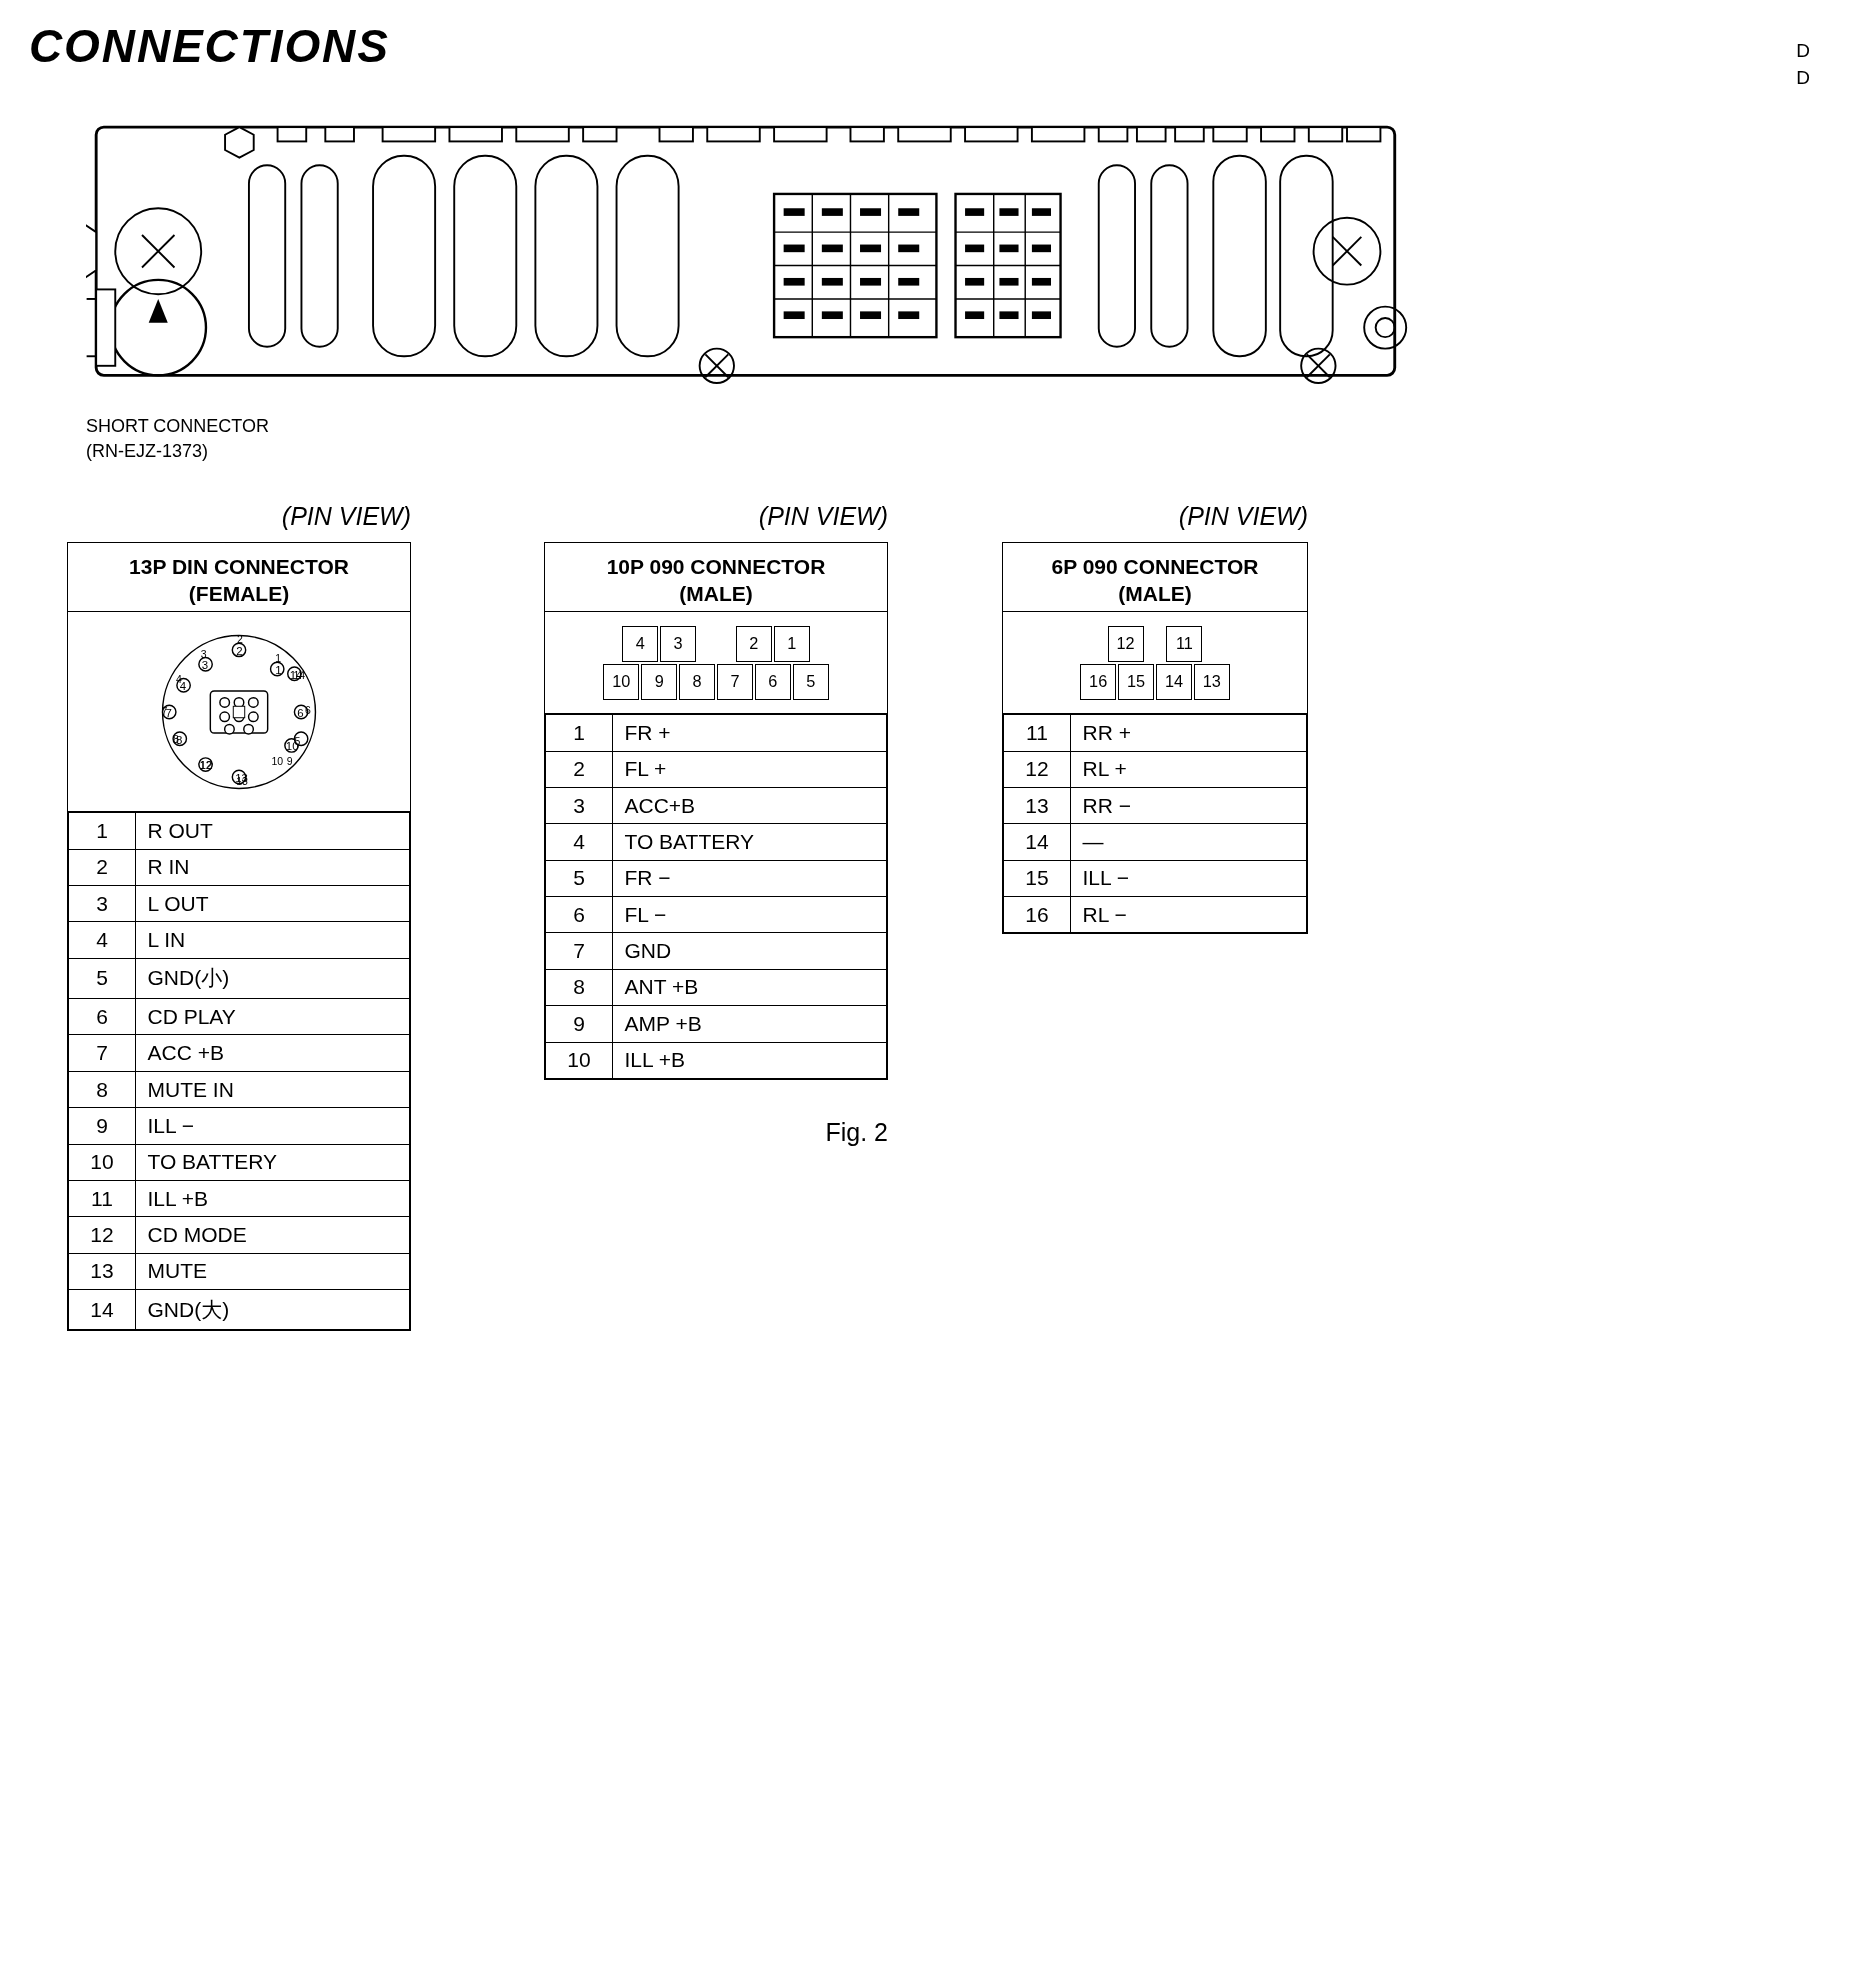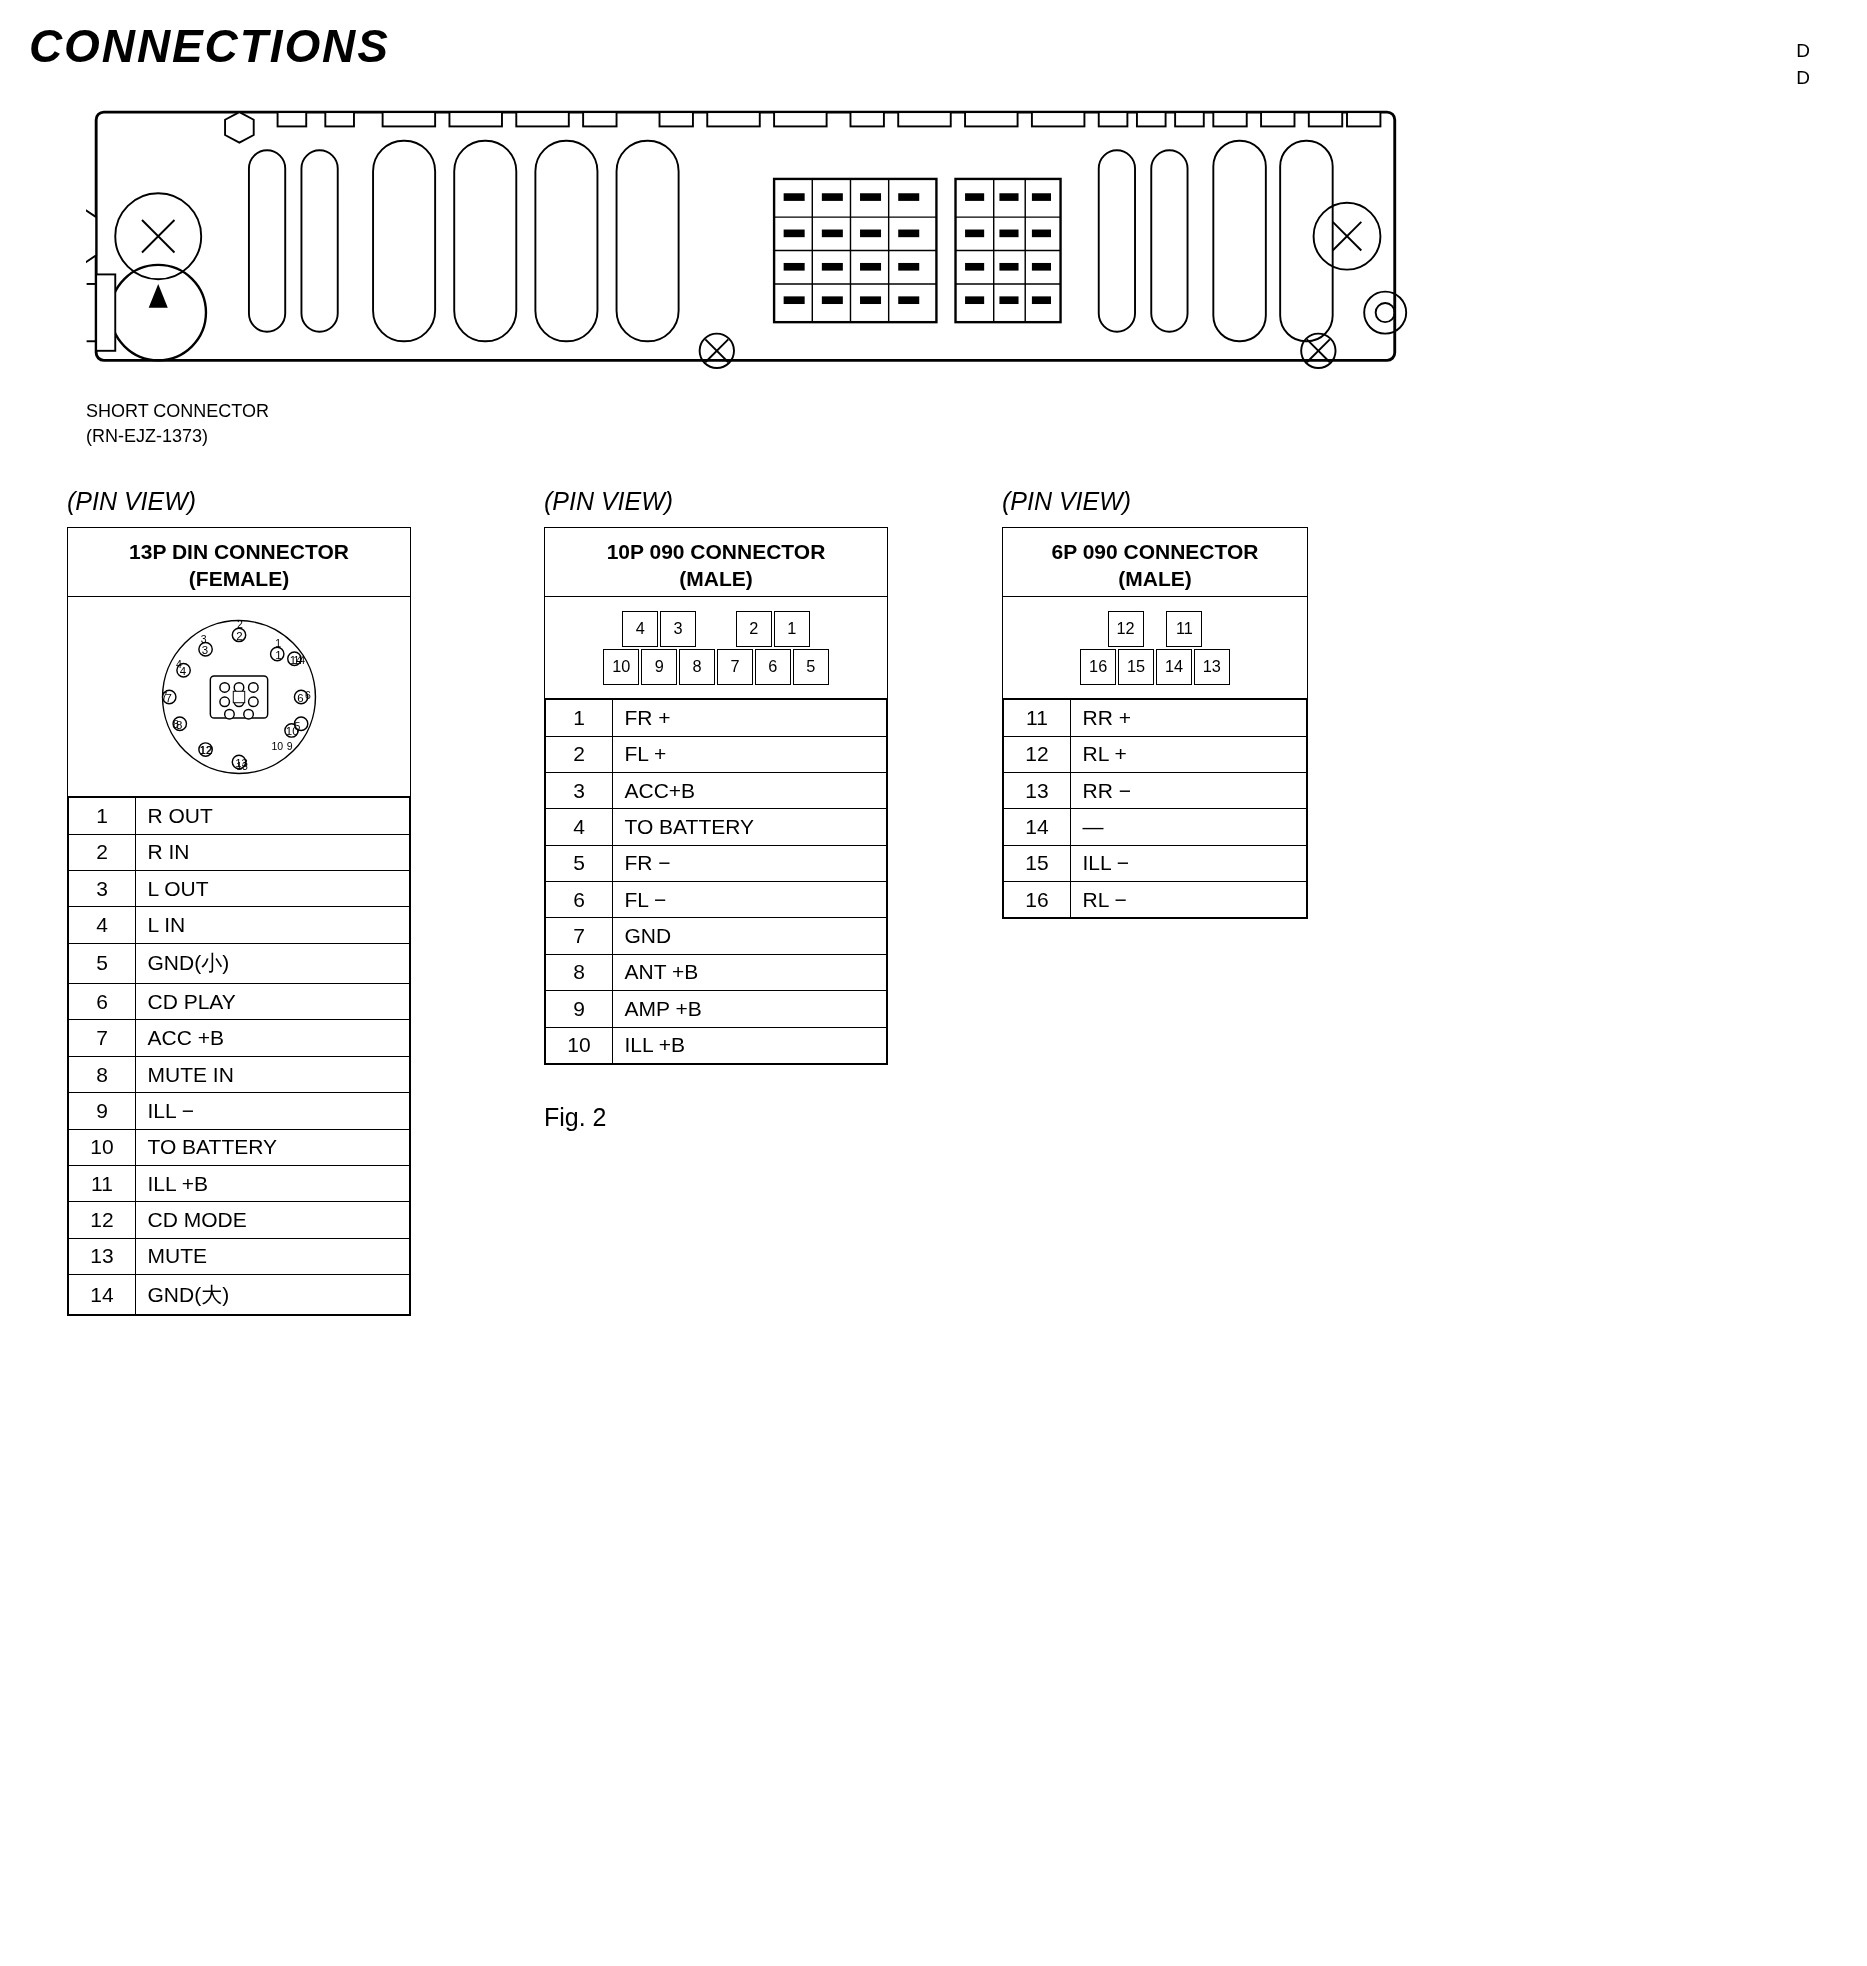--- a/index.html
+++ b/index.html
@@ -8,21 +8,21 @@
       font-family: Arial, Helvetica, sans-serif;
       width: 1868px;
       min-height: 1966px;
       padding: 19px 29px;
       color: #000;
     }
     h1.page-title {
       font-size: 46px;
       font-weight: 900;
       letter-spacing: 1.9px;
-      margin-bottom: 20px;
+      margin-bottom: 35px;
       font-style: italic;
     }
 
     
     .device-container {
       width: 1338px;
       height: 296px;
       margin: 0 auto 9.6px 57px;
       position: relative;
     }
@@ -44,21 +44,21 @@
       flex-direction: row;
       align-items: flex-start;
       gap: 57px;
       margin-top: 19px;
       padding-left: 38px;
     }
 
     .pin-section {
       display: flex;
       flex-direction: column;
-      align-items: flex-start;
+      align-items: flex-end;
     }
 
     .pin-view-label {
       font-size: 25px;
       margin-bottom: 11.5px;
       font-style: italic;
     }
 
     .connector-box {
       border: 1.9px solid #000;

